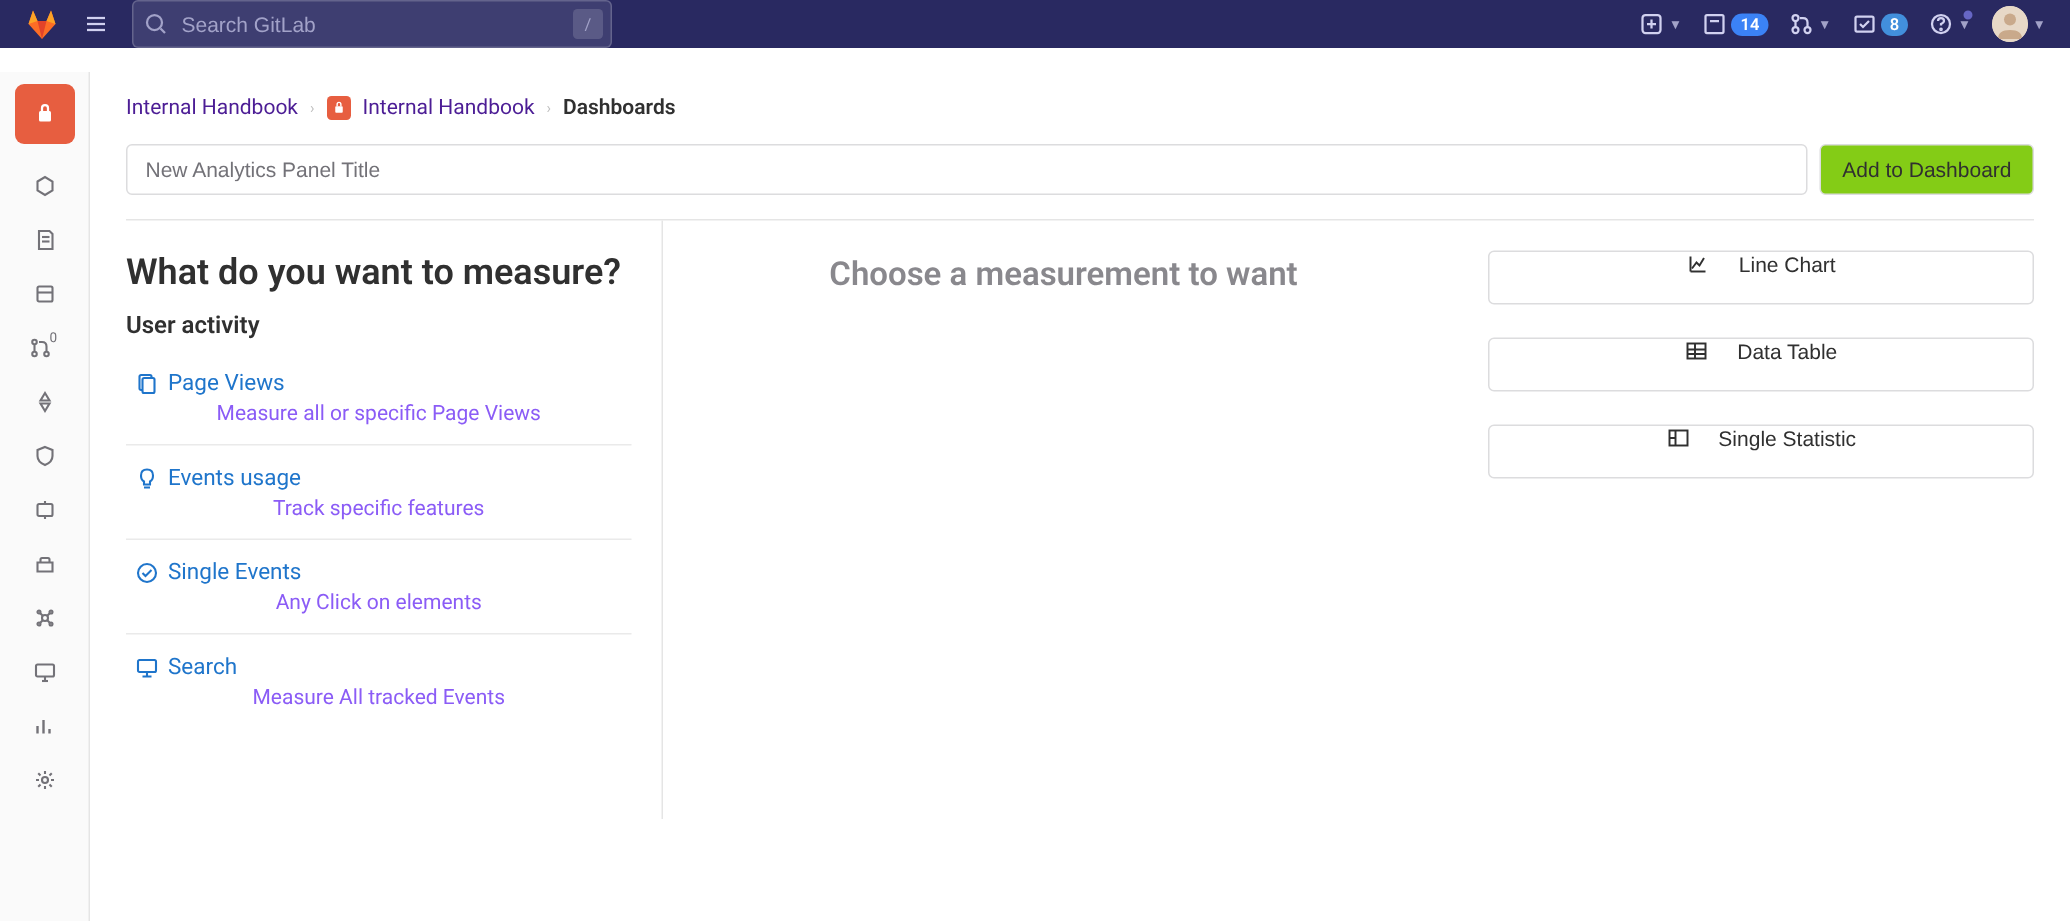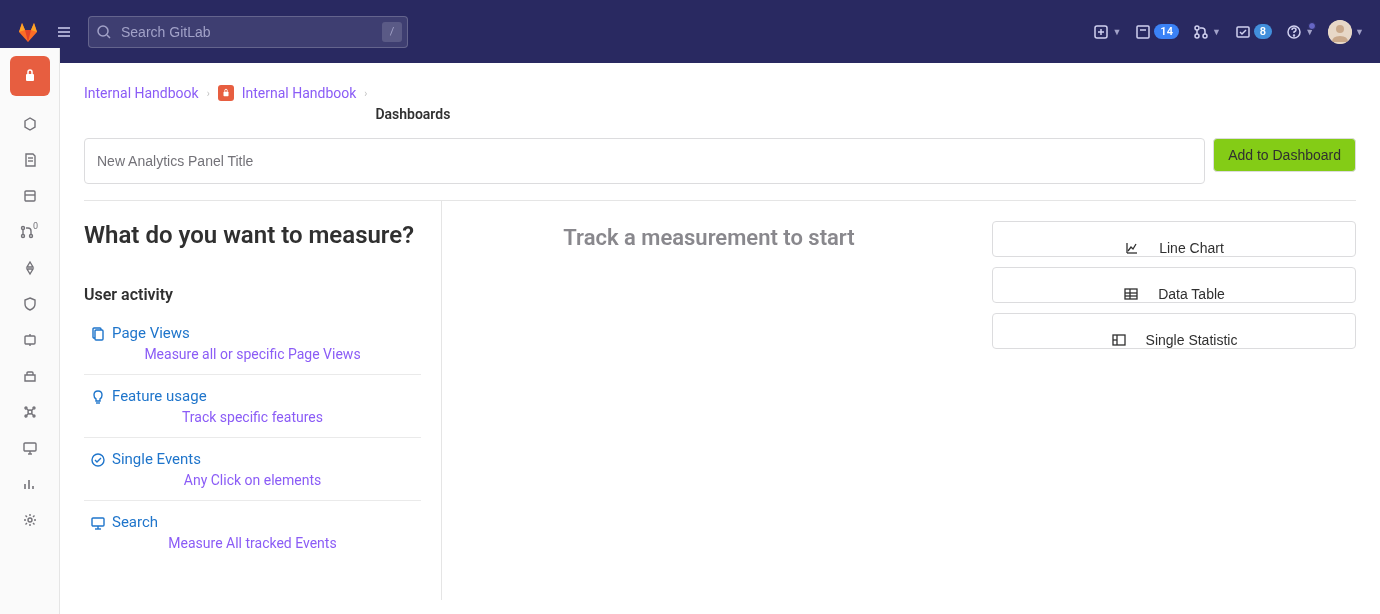--- a/index.html
+++ b/index.html
@@ -1,19 +1,19 @@
 <!DOCTYPE html>
 <html><head>
 <meta charset="utf-8">
 <style>
 * { box-sizing: border-box; margin: 0; padding: 0; }
 body { font-family: -apple-system, BlinkMacSystemFont, "Segoe UI", Roboto, sans-serif; font-size: 14px; color: #303030; background: #fff; width: 1380px; height: 614px; overflow: hidden; position: relative; }
 
 
-.navbar { height: 63px; background: #292961; display: flex; align-items: center; padding: 0 16px; gap: 12px; }
+.navbar { height: 32px; background: #292961; display: flex; align-items: center; padding: 0 16px; gap: 12px; }
 .nav-logo { width: 24px; height: 24px; color: #fc6d26; }
 .nav-hamburger { width: 24px; height: 24px; color: #d1d1f0; cursor: pointer; display:flex; align-items:center; justify-content:center; }
 .nav-search { flex: 0 0 320px; position: relative; }
 .nav-search input { width: 100%; height: 32px; background: rgba(255,255,255,0.1); border: 1px solid rgba(255,255,255,0.2); border-radius: 4px; padding: 0 32px 0 32px; color: #d1d1f0; font-size: 14px; }
 .nav-search input::placeholder { color: #a2a2c8; }
 .nav-search .search-ico { position: absolute; left: 8px; top: 8px; color: #a2a2c8; }
 .nav-search .slash { position: absolute; right: 6px; top: 6px; width: 20px; height: 20px; background: rgba(255,255,255,0.15); border-radius: 3px; display:flex; align-items:center; justify-content:center; color:#a2a2c8; font-size: 11px; }
 .nav-right { margin-left: auto; display: flex; align-items:center; gap: 14px; }
 .nav-item { display: flex; align-items:center; gap: 3px; color: #d1d1f0; cursor: pointer; position:relative; }
 .badge-green { background: #3b82f6; color:#fff; font-size: 11px; padding: 1px 6px; border-radius: 8px; font-weight:600; }
@@ -25,46 +25,46 @@
 
 
 .left-sidebar { position: absolute; left: 0; top: 48px; width: 60px; height: calc(100% - 48px); background: #fafafa; border-right: 1px solid #e5e5e5; display:flex; flex-direction:column; align-items:center; padding-top: 8px; gap: 4px; }
 .project-tile { width: 40px; height: 40px; background: #e75e40; border-radius: 6px; display:flex; align-items:center; justify-content:center; color:#fff; margin-bottom: 8px; }
 .side-item { width: 32px; height: 32px; display:flex; align-items:center; justify-content:center; color:#737278; cursor:pointer; border-radius:4px; }
 .mr-count { font-size: 9px; position:relative; top:-6px; left:-2px; }
 
 
 .main { position: absolute; left: 60px; top: 48px; right: 0; bottom: 0; padding: 16px 24px; overflow:auto; }
 .breadcrumbs { display:flex; align-items:center; gap: 8px; font-size: 14px; color: #737278; margin-bottom: 16px; }
-.breadcrumbs a { color: #8b5cf6; text-decoration:none;text-align:center; }
+.breadcrumbs a { color: #4c1d95; text-decoration:none;text-align:center; }
 .breadcrumbs .sep { color: #bfbfbf; font-size: 10px; }
-.breadcrumbs .current { color: #303030; font-weight:600;margin-top:42px; }
+.breadcrumbs .current { color: #303030; font-weight:600; }
 .bc-ico { width:16px; height:16px; background:#e75e40; border-radius:3px; display:inline-flex; align-items:center; justify-content:center; color:#fff; }
 
 .title-row { display:flex; gap: 8px; margin-bottom: 16px; }
-.title-input { flex:1; height: 46px; border: 1px solid #dcdcde; border-radius: 4px; padding: 0 12px; font-size: 14px; }
+.title-input { flex:1; height: 34px; border: 1px solid #dcdcde; border-radius: 4px; padding: 0 12px; font-size: 14px; }
 .title-input::placeholder { color:#737278; }
 .add-btn { height: 34px; padding: 0 14px; border: 1px solid #dcdcde; border-radius:4px; background:#84cc16; font-size: 14px; color:#303030; cursor:pointer; }
 
 .panel-body { display:flex; border-top: 1px solid #e5e5e5; min-height: 400px; }
 .col-left { flex: 0 0 358px; padding: 20px 20px 20px 0; border-right: 1px solid #e5e5e5; }
 .col-center { flex: 1; display:flex; align-items:flex-start; justify-content:center; padding-top: 24px; }
 .col-right { flex: 0 0 380px; padding: 20px 0 20px 16px; }
 
-.h1 { font-size: 24px; font-weight:600; color:#303030; margin-bottom: 36px; }
+.h1 { font-size: 24px; font-weight:600; color:#303030; margin-bottom: 12px; }
 .h2 { font-size: 16px; font-weight:600; color:#303030; margin-bottom: 16px; }
 .center-msg { font-size: 22px; font-weight:600; color:#89888d; }
 
 .metric { padding: 12px 0; border-bottom: 1px solid #eaeaea; }
 .metric:first-of-type { padding-top: 4px; }
 .measure-list .metric:last-of-type { border-bottom:none; }
 .metric-title { display:flex; align-items:flex-end; gap: 6px; color:#1f75cb; font-size:15px; cursor:pointer; margin-bottom: 4px; padding-left: 6px; }
 .metric-desc { font-size: 14px; color:#8b5cf6;text-align:center; }
 
-.viz-btn { width:100%; height:36px; border:1px solid #dcdcde; border-radius:4px; background:#fff; display:flex; align-items:flex-end; justify-content:center; gap:19px; font-size:14px; color:#303030; cursor:pointer; margin-bottom: 10px; }
+.viz-btn { width:100%; height:36px; border:1px solid #dcdcde; border-radius:4px; background:#fff; display:flex; align-items:flex-start; justify-content:center; gap:19px; font-size:14px; color:#303030; cursor:pointer; margin-bottom: 22px; }
 
 svg { display:block; }
 .ico16 { width:16px; height:16px; }
 </style>
 </head>
 <body>
 
 <div class="navbar">
   <span class="nav-logo">
     <svg viewBox="0 0 24 24" fill="currentColor">
@@ -277,21 +277,21 @@
       </div>
 
       <div class="metric">
         <div class="metric-title">
           <span>
             <svg class="ico16" viewBox="0 0 16 16" fill="none" stroke="#1f75cb" stroke-width="1.4">
                   <path d="M8 2 Q12 2 12 6 Q12 9 10 10 V12 H6 V10 Q4 9 4 6 Q4 2 8 2 Z"></path>
                   <line x1="6" y1="14" x2="10" y2="14"></line>
                 </svg>
           </span>
-          <span>Feature usage</span>
+          <span>Events usage</span>
         </div>
         <div class="metric-desc">Track specific features</div>
       </div>
 
       <div class="metric">
         <div class="metric-title">
           <span>
             <svg class="ico16" viewBox="0 0 16 16" fill="none" stroke="#1f75cb" stroke-width="1.4">
                   <circle cx="8" cy="8" r="6"></circle>
                   <path d="M5 8 L7 10 L11 6"></path>
@@ -312,21 +312,21 @@
                 </svg>
           </span>
           <span>Search</span>
         </div>
         <div class="metric-desc">Measure All tracked Events</div>
       </div>
       </div>
     </div>
 
     <div class="col-center">
-      <div class="center-msg">Track a measurement to start</div>
+      <div class="center-msg">Choose a measurement to want</div>
     </div>
 
     <div class="col-right">
       <button class="viz-btn">
         <span>
           <svg class="ico16" viewBox="0 0 16 16" fill="none" stroke="currentColor" stroke-width="1.3">
               <line x1="3" y1="13" x2="3" y2="3"></line>
               <line x1="3" y1="13" x2="13" y2="13"></line>
               <path d="M4 11 L7 7 L9 9 L12 4"></path>
             </svg>

